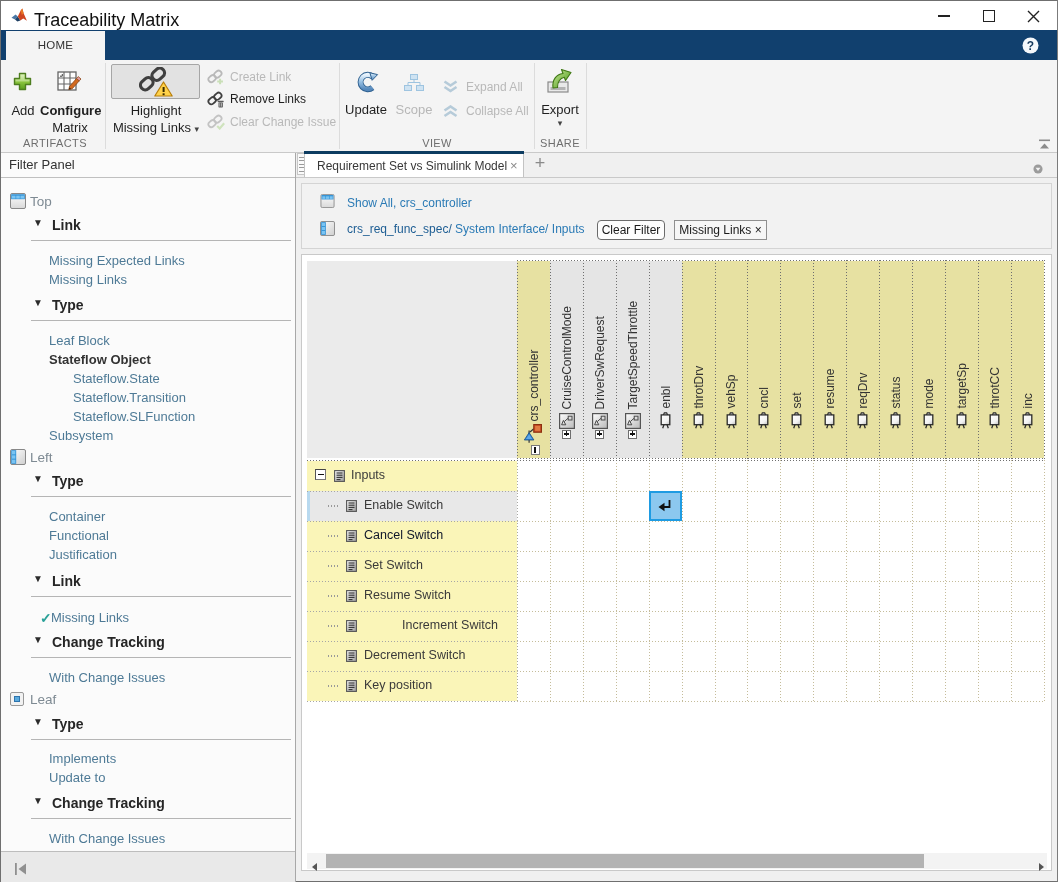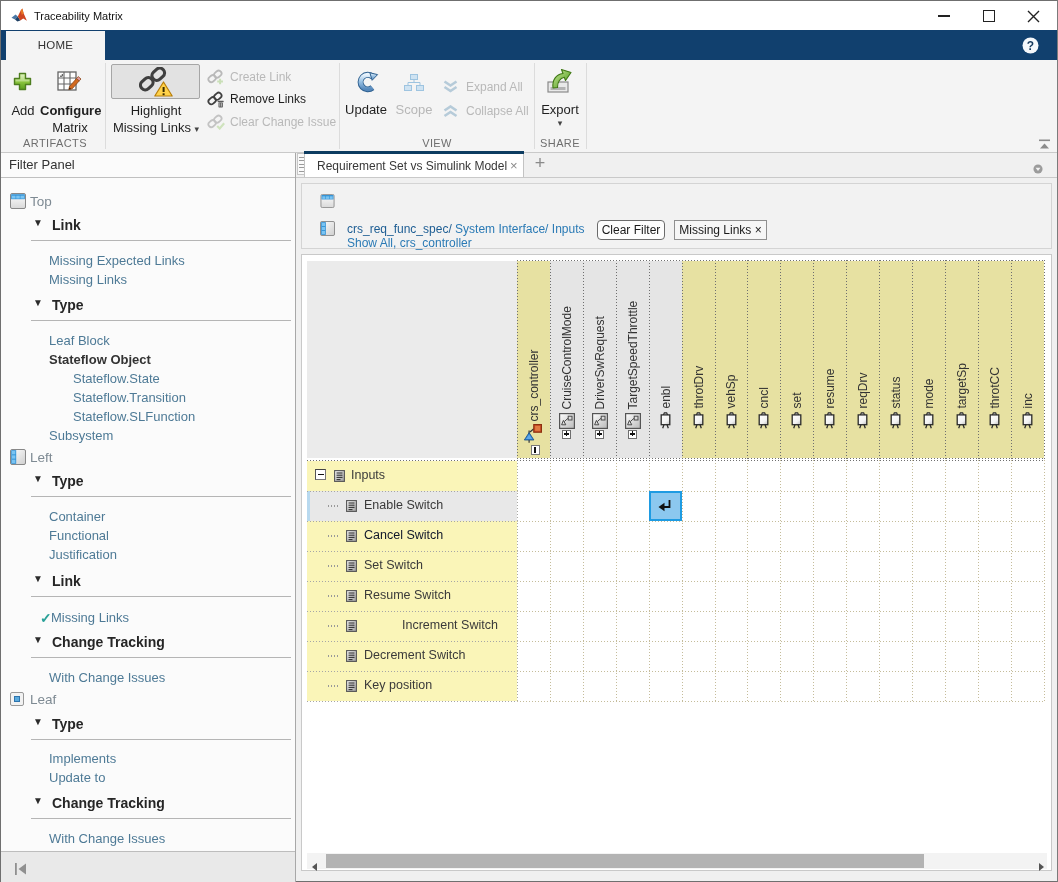--- a/index.html
+++ b/index.html
@@ -7,21 +7,21 @@
 .hdr{color:#262626;font-size:14px;font-weight:bold;}
 </style></head><body>
 <div class="a" style="left:0;top:0;width:1058px;height:882px;border:1px solid #6f6f6f;border-right:2px solid #7b7b7b;box-sizing:border-box;background:#f0f0f0;">
 <div style="position:absolute;left:0px;top:0px;width:1056px;height:29px;background:#ffffff;"></div>
 <div style="position:absolute;left:10px;top:7px;"><svg width="17" height="16" viewBox="0 0 17 16">
 <polygon points="0.5,9.8 4.6,6.6 6.8,8.4 4.0,11.6" fill="#4a77a5"></polygon>
 <polygon points="4.0,11.6 6.8,8.4 9.3,12.6 6.4,13.6" fill="#1e3f63"></polygon>
 <polygon points="6.8,8.4 9.6,2.8 11.3,0.6 12.6,5.2 15.9,12.8 12.2,10.6 9.3,12.6" fill="#cf4520"></polygon>
 <polygon points="9.6,2.8 11.3,0.6 12.6,5.2 10.9,7.0" fill="#e87722"></polygon>
 </svg></div>
-<div style="position:absolute;left:33px;top:9px;font-size:11px;color:#111;">Traceability Matrix</div>
+<div style="position:absolute;left:33px;top:9px;font-size:18px;color:#111;">Traceability Matrix</div>
 <div style="position:absolute;left:937px;top:14px;width:12px;height:1.5px;background:#222;"></div>
 <div style="position:absolute;left:982px;top:9px;width:10px;height:10px;border:1.4px solid #222;"></div>
 <div style="position:absolute;left:1026px;top:8px;"><svg width="13" height="13" viewBox="0 0 13 13">
         <path d="M1 1 L12 12 M12 1 L1 12" stroke="#222" stroke-width="1.4"></path>
       </svg></div>
 <div style="position:absolute;left:0px;top:29px;width:1056px;height:30px;background:#11406e;"></div>
 <div style="position:absolute;left:5px;top:30px;width:99px;height:29px;background:#f4f4f4;"></div>
 <div style="position:absolute;left:5px;top:30px;width:99px;height:29px;font-size:11.5px;color:#333;text-align:center;line-height:29px;letter-spacing:0.3px;">HOME</div>
 <div style="position:absolute;left:1021px;top:36px;"><svg width="17" height="17" viewBox="0 0 17 17">
 <circle cx="8.5" cy="8.5" r="8" fill="#f5f8fb"></circle>
@@ -263,21 +263,21 @@
           </linearGradient>
         </defs>
 <rect x="0.5" y="0.5" width="15" height="15" rx="1.5" fill="url(#tg)" stroke="#888"></rect>
 <rect x="1.2" y="1.2" width="13.6" height="5" fill="#2e8fd4"></rect>
 <g fill="#7ac4f2">
           <rect x="2" y="2.6" width="3.6" height="3"></rect>
           <rect x="6.2" y="2.6" width="3.6" height="3"></rect>
           <rect x="10.4" y="2.6" width="3.6" height="3"></rect>
         </g>
 </svg></div>
-<div style="position:absolute;left:346px;top:195px;width:300px;height:16px;font-size:12px;color:#2a7ab5;white-space:nowrap;margin-top:40px;">Show All, crs_controller</div>
+<div style="position:absolute;left:346px;top:195px;width:300px;height:16px;font-size:12px;color:#2a7ab5;white-space:nowrap;">Show All, crs_controller</div>
 <div style="position:absolute;left:319px;top:220px;"><svg width="15" height="15" viewBox="0 0 16 16">
 <defs>
           <linearGradient id="lg2" x1="0" y1="0" x2="1" y2="1">
             <stop offset="0" stop-color="#ffffff"></stop>
             <stop offset="1" stop-color="#cfcfcf"></stop>
           </linearGradient>
         </defs>
 <rect x="0.5" y="0.5" width="15" height="15" rx="1.5" fill="url(#lg2)" stroke="#888"></rect>
 <rect x="1.2" y="1.2" width="5" height="13.6" fill="#2e8fd4"></rect>
 <g fill="#7ac4f2">

